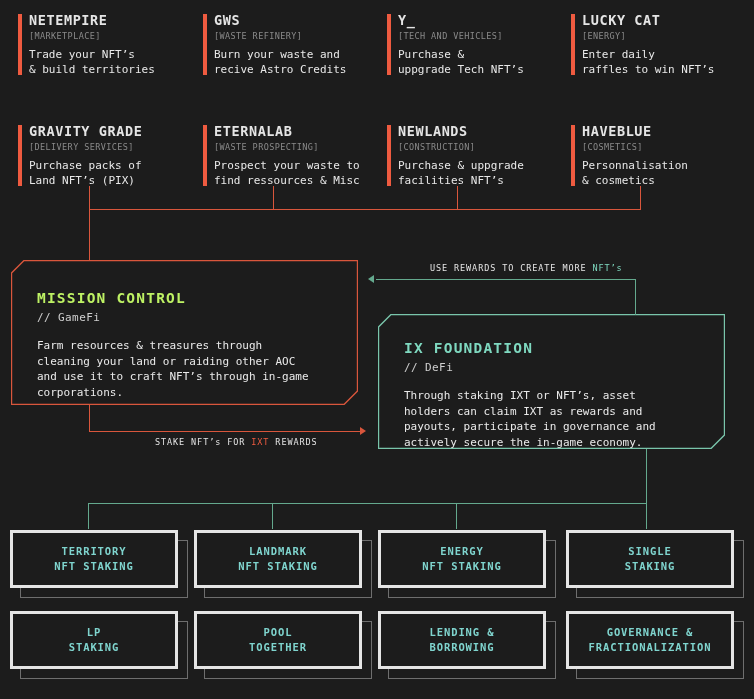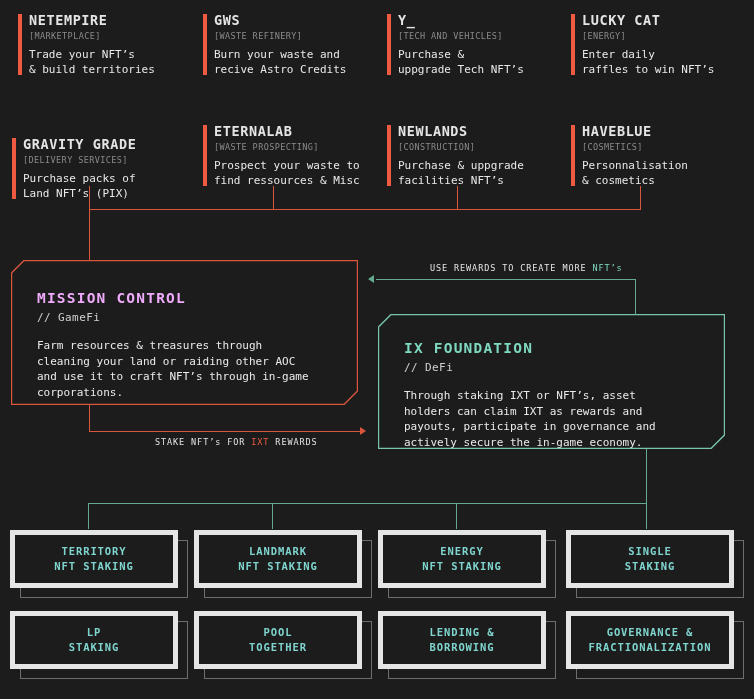--- a/index.html
+++ b/index.html
@@ -95,37 +95,37 @@
     letter-spacing: 0.4px;
     margin-top: 3px;
   }
   .panel-desc {
     margin-top: 14px;
     font-size: 11px;
     line-height: 15.5px;
     color: #eaeaea;
     white-space: pre-line;
   }
-  #mission .panel-title { color: #f0abfc; }
+  #mission .panel-title { color: #bef264; }
   #foundation .panel-title { color: #7fd9c0; }
 
   
   .scard { position: absolute; }
   .scard .back {
     position: absolute;
     left: 10px; top: 10px;
     width: 168px; height: 58px;
     border: 1px solid #6e6e6e;
     background: #1c1c1c;
   }
   .scard .front {
     position: absolute;
     left: 0; top: 0;
     width: 168px; height: 58px;
-    border: 5px solid #e5e5e5;
+    border: 3px solid #e5e5e5;
     background: #1c1c1c;
     display: flex;
     flex-direction: column;
     align-items: center;
     justify-content: center;
   }
   .scard .front span {
     color: #7fd4ce;
     font-size: 10.5px;
     font-weight: bold;
@@ -158,21 +158,21 @@
     <div class="eco-desc">Purchase &amp;
 uppgrade Tech NFT’s</div>
   </div>
   <div class="eco" style="left:571px;top:12px;">
     <div class="eco-title">LUCKY CAT</div>
     <div class="eco-tag">[ENERGY]</div>
     <div class="eco-desc">Enter daily
 raffles to win NFT’s</div>
   </div>
 
-  <div class="eco" style="left:12px;top:123px;margin-top:13px;">
+  <div class="eco" style="left:18px;top:123px;">
     <div class="eco-title">GRAVITY GRADE</div>
     <div class="eco-tag">[DELIVERY SERVICES]</div>
     <div class="eco-desc">Purchase packs of
 Land NFT’s (PIX)</div>
   </div>
   <div class="eco" style="left:203px;top:123px;">
     <div class="eco-title">ETERNALAB</div>
     <div class="eco-tag">[WASTE PROSPECTING]</div>
     <div class="eco-desc">Prospect your waste to
 find ressources &amp; Misc</div>

